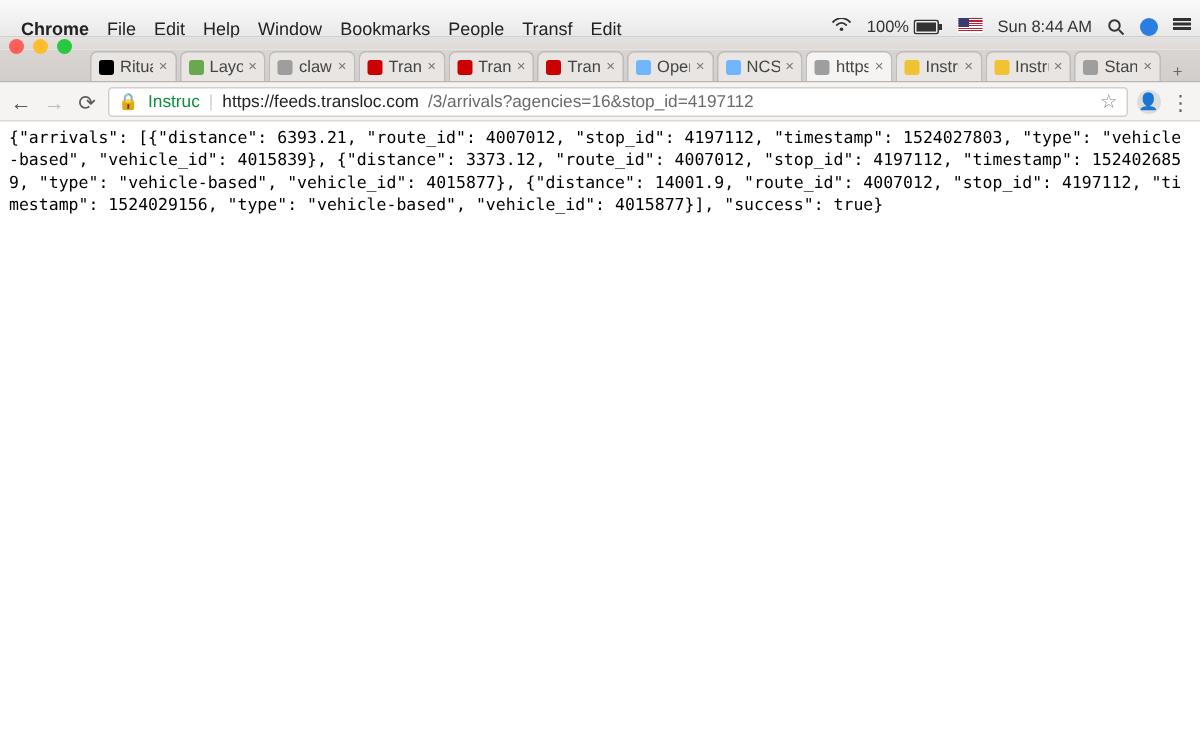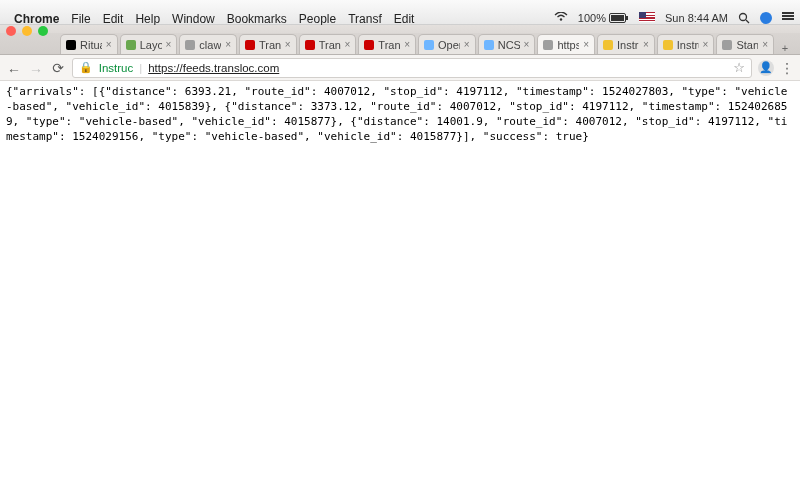--- a/index.html
+++ b/index.html
@@ -32,21 +32,21 @@
   .tab .tx { color:#777; font-size:10px; flex:0 0 auto; }
   .newtab { width:18px; text-align:center; color:#666; }
 
   
   .omnirow { height: 26px; background: #f6f4f2; display:flex; align-items:center; padding: 0 6px; gap: 6px; border-bottom: 1px solid #dcd9d6; }
   .navbtn { width:16px; height:16px; display:inline-flex; align-items:center; justify-content:center; color:#5a5a5a; font-size:14px; }
   .navbtn.disabled { color:#bdbdbd; }
   .omnibox { flex:1; height:20px; border:1px solid #d2cfcc; border-radius:3px; background:#fff; display:flex; align-items:center; padding:0 6px; font-size:11.5px; color:#333; gap:6px; }
   .lock { color:#0a8f3c; font-size:11px; }
   .secure { color:#0a8f3c; }
-  .url-host { color:#222;text-decoration:underline; }
+  .url-host { color:#222; }
   .url-path { color:#6a6a6a; }
   .star { color:#888; font-size:13px; }
   .kebab { font-size:14px; color:#666; }
   .avatar-ic { width:16px;height:16px;border-radius:50%;background:#ddd;display:inline-flex;align-items:center;justify-content:center;color:#888;font-size:11px; }
 
   
   .page { padding: 4px 6px; font-family: Menlo, Consolas, monospace; font-size: 11px; color:#000; white-space: pre-wrap; word-break: break-all; line-height: 1.35; }
 </style>
 </head>
 <body>
@@ -175,20 +175,21 @@
 
 <div class="omnirow">
   <span class="navbtn">←</span>
   <span class="navbtn disabled">→</span>
   <span class="navbtn">⟳</span>
   <div class="omnibox">
     <span class="lock">🔒</span>
     <span class="secure">Instruc</span>
     <span style="color:#cfcfcf">|</span>
     <span class="url-host">https://feeds.transloc.com</span>
+      <span class="url-path">/3/arrivals?agencies=16&amp;stop_id=4197112</span>
     <span style="flex:1"></span>
     <span class="star">☆</span>
   </div>
   <span class="avatar-ic">👤</span>
   <span class="kebab">⋮</span>
 </div>
 
 <div class="page">{"arrivals": [{"distance": 6393.21, "route_id": 4007012, "stop_id": 4197112, "timestamp": 1524027803, "type": "vehicle-based", "vehicle_id": 4015839}, {"distance": 3373.12, "route_id": 4007012, "stop_id": 4197112, "timestamp": 1524026859, "type": "vehicle-based", "vehicle_id": 4015877}, {"distance": 14001.9, "route_id": 4007012, "stop_id": 4197112, "timestamp": 1524029156, "type": "vehicle-based", "vehicle_id": 4015877}], "success": true}</div>
 
 </body></html>

